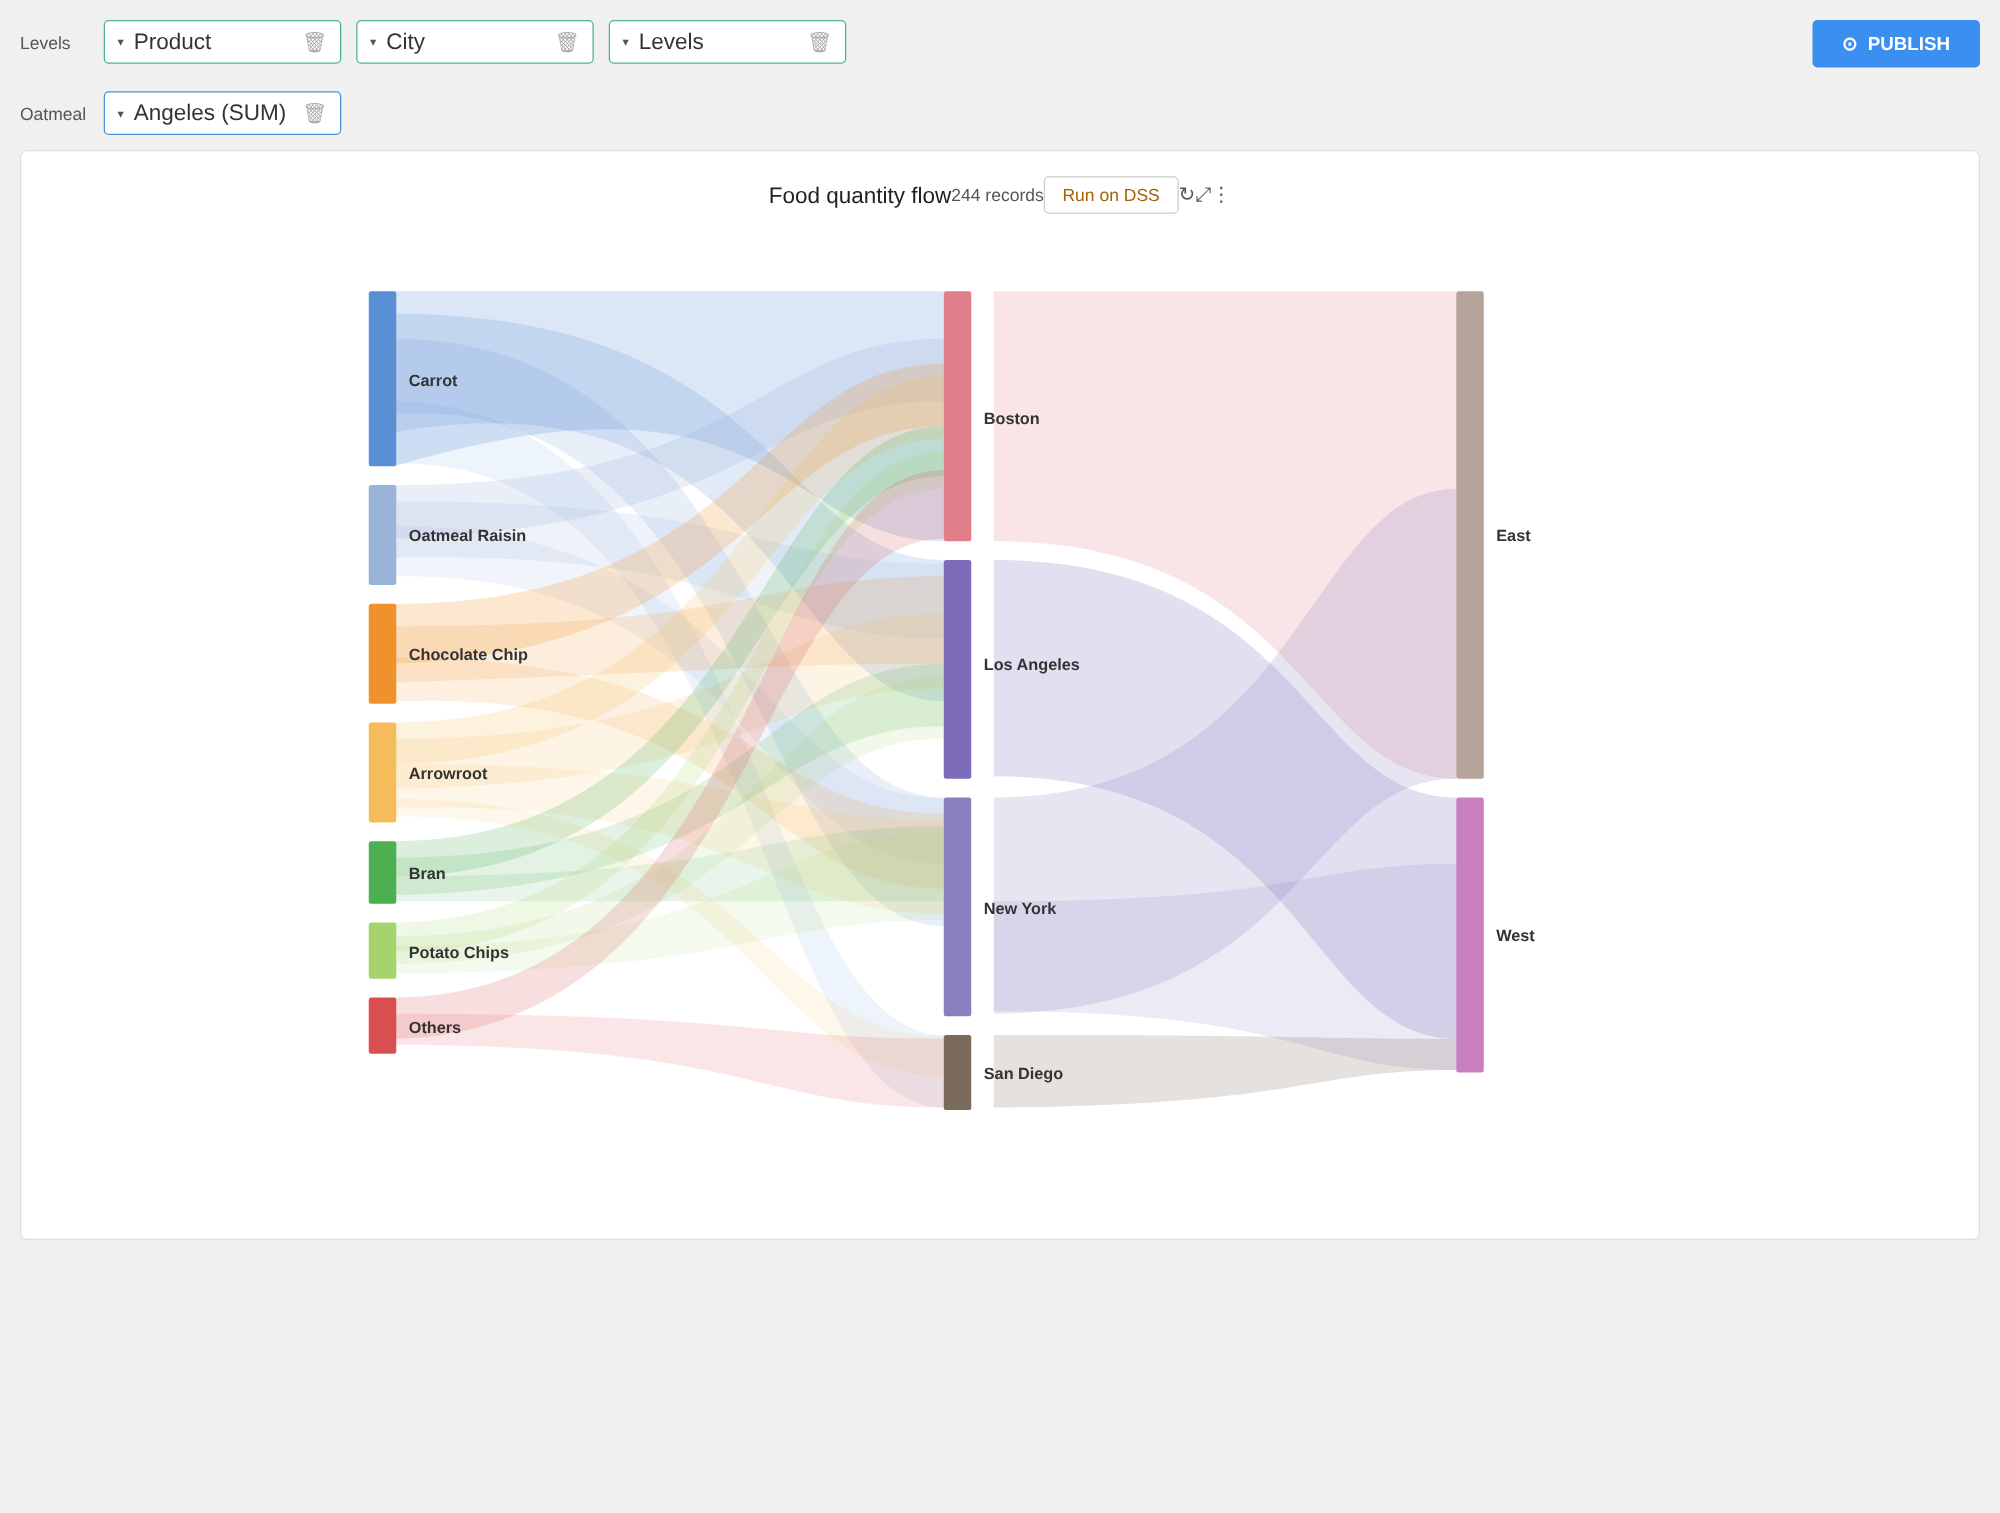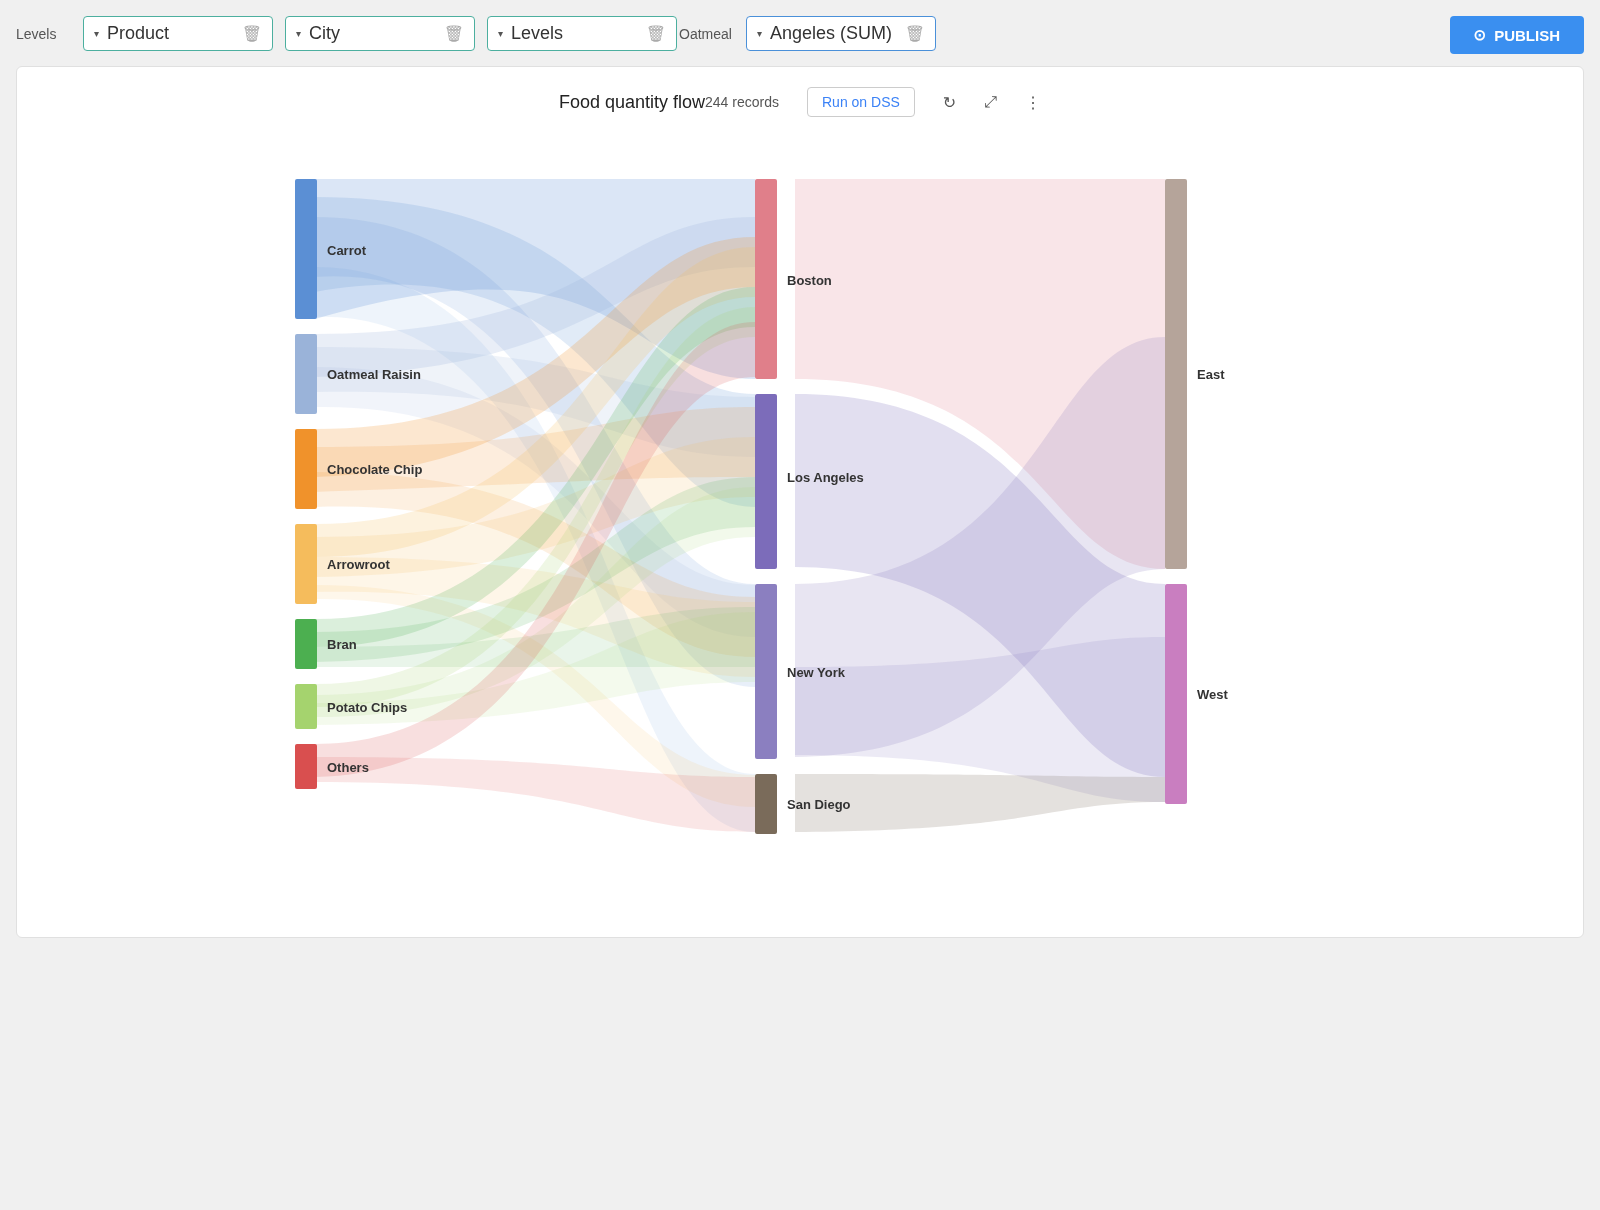--- a/index.html
+++ b/index.html
@@ -15,22 +15,22 @@
 
     .top-controls {
       display: flex;
       align-items: flex-start;
       justify-content: space-between;
       margin-bottom: 12px;
     }
 
     .controls-left {
       display: flex;
-      flex-direction: row;
-      gap: 2px;
+      flex-direction: column;
+      gap: 22px;
     }
 
     .level-row {
       display: flex;
       align-items: center;
       gap: 12px;
     }
 
     .control-label {
       font-size: 14px;
@@ -105,36 +105,36 @@
 
     .chart-title {
       font-size: 18px;
       font-weight: 500;
       color: #222;
     }
 
     .chart-header-right {
       display: flex;
       align-items: center;
-      gap: 28px;
+      gap: 0;
     }
 
     .records-count {
       font-size: 14px;
       color: #555;
     }
 
     .run-dss-btn {
       border: 1px solid #ccc;
       background: #fff;
       border-radius: 4px;
       padding: 6px 14px;
       font-size: 14px;
       cursor: pointer;
-      color: #3b82f6;
+      color: #a16207;
     }
 
     .header-icon {
       font-size: 16px;
       color: #555;
       cursor: pointer;
     }
 
     .sankey-container {
       position: relative;

